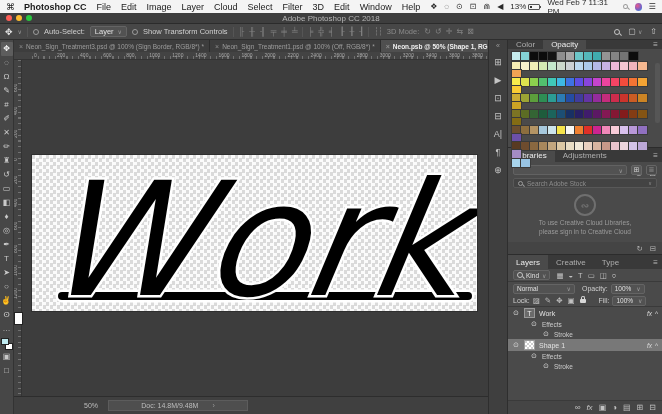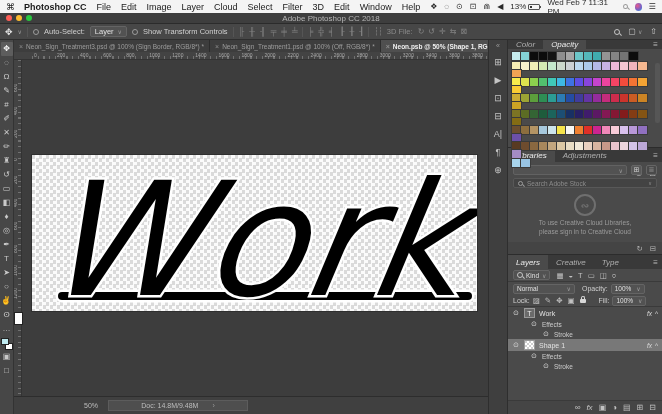--- a/index.html
+++ b/index.html
@@ -93,21 +93,21 @@
 
   
   .dock { width:20px; background:#3f3f3f; border-left:1px solid #2e2e2e; border-right:1px solid #2e2e2e;
     display:flex; flex-direction:column; align-items:center; padding-top:2px; gap:9px; }
   .dock .expand { color:#9a9a9a; font-size:7px; }
   .dock-ico { color:#c4c4c4; font-size:9px; line-height:1; }
 
   
   .panels { width:154px; display:flex; flex-direction:column; background:#4a4a4a; }
   .panel-tabs { height:14px; background:#393939; display:flex; align-items:stretch; font-size:8px; color:#aeaeae; }
-  .ptab { padding:0 8px; display:flex; align-items:center;font-style:italic; }
+  .ptab { padding:0 8px; display:flex; align-items:center; }
   .ptab.active { background:#4a4a4a; color:#ececec; }
   .pmenu { margin-left:auto; color:#b9b9b9; font-size:8px; padding:0 4px; display:flex; align-items:center; }
 
   .swpanel { height:108px; display:flex; flex-direction:column; border-bottom:1px solid #2c2c2c; }
   .swbody { flex:1; padding:3px 10px 0 4px; position:relative; }
   .swrow { display:flex; margin-bottom:2px; }
   .sw { width:9px; height:8px; outline:1px solid #3a3a3a; margin-right:0; }
   .swgrid { line-height:0; font-size:0; }
   .swgrid .sw { display:inline-block; }
   .vscroll { position:absolute; right:2px; top:14px; width:5px; height:60px; background:#565656; border-radius:2px; }
@@ -234,21 +234,21 @@
   <span style="display:flex;gap:6px;">
       <span class="ob-ico">╞</span>
       <span class="ob-ico">╬</span>
       <span class="ob-ico">╡</span>
       <span class="ob-ico">┠</span>
       <span class="ob-ico">╂</span>
       <span class="ob-ico">┨</span>
     </span>
   <span class="vdiv"></span>
   <span class="ob-ico">┆┆</span>
-  <span class="dim-label">3D File:</span>
+  <span class="dim-label">3D Mode:</span>
   <span style="display:flex;gap:5px;">
       <span class="ob-ico">↻</span>
       <span class="ob-ico">↺</span>
       <span class="ob-ico">✛</span>
       <span class="ob-ico">⇆</span>
       <span class="ob-ico">⊠</span>
     </span>
   <span class="ob-right">
     <span class="mag light"></span>
     <span style="display:flex;gap:2px;align-items:center;">

